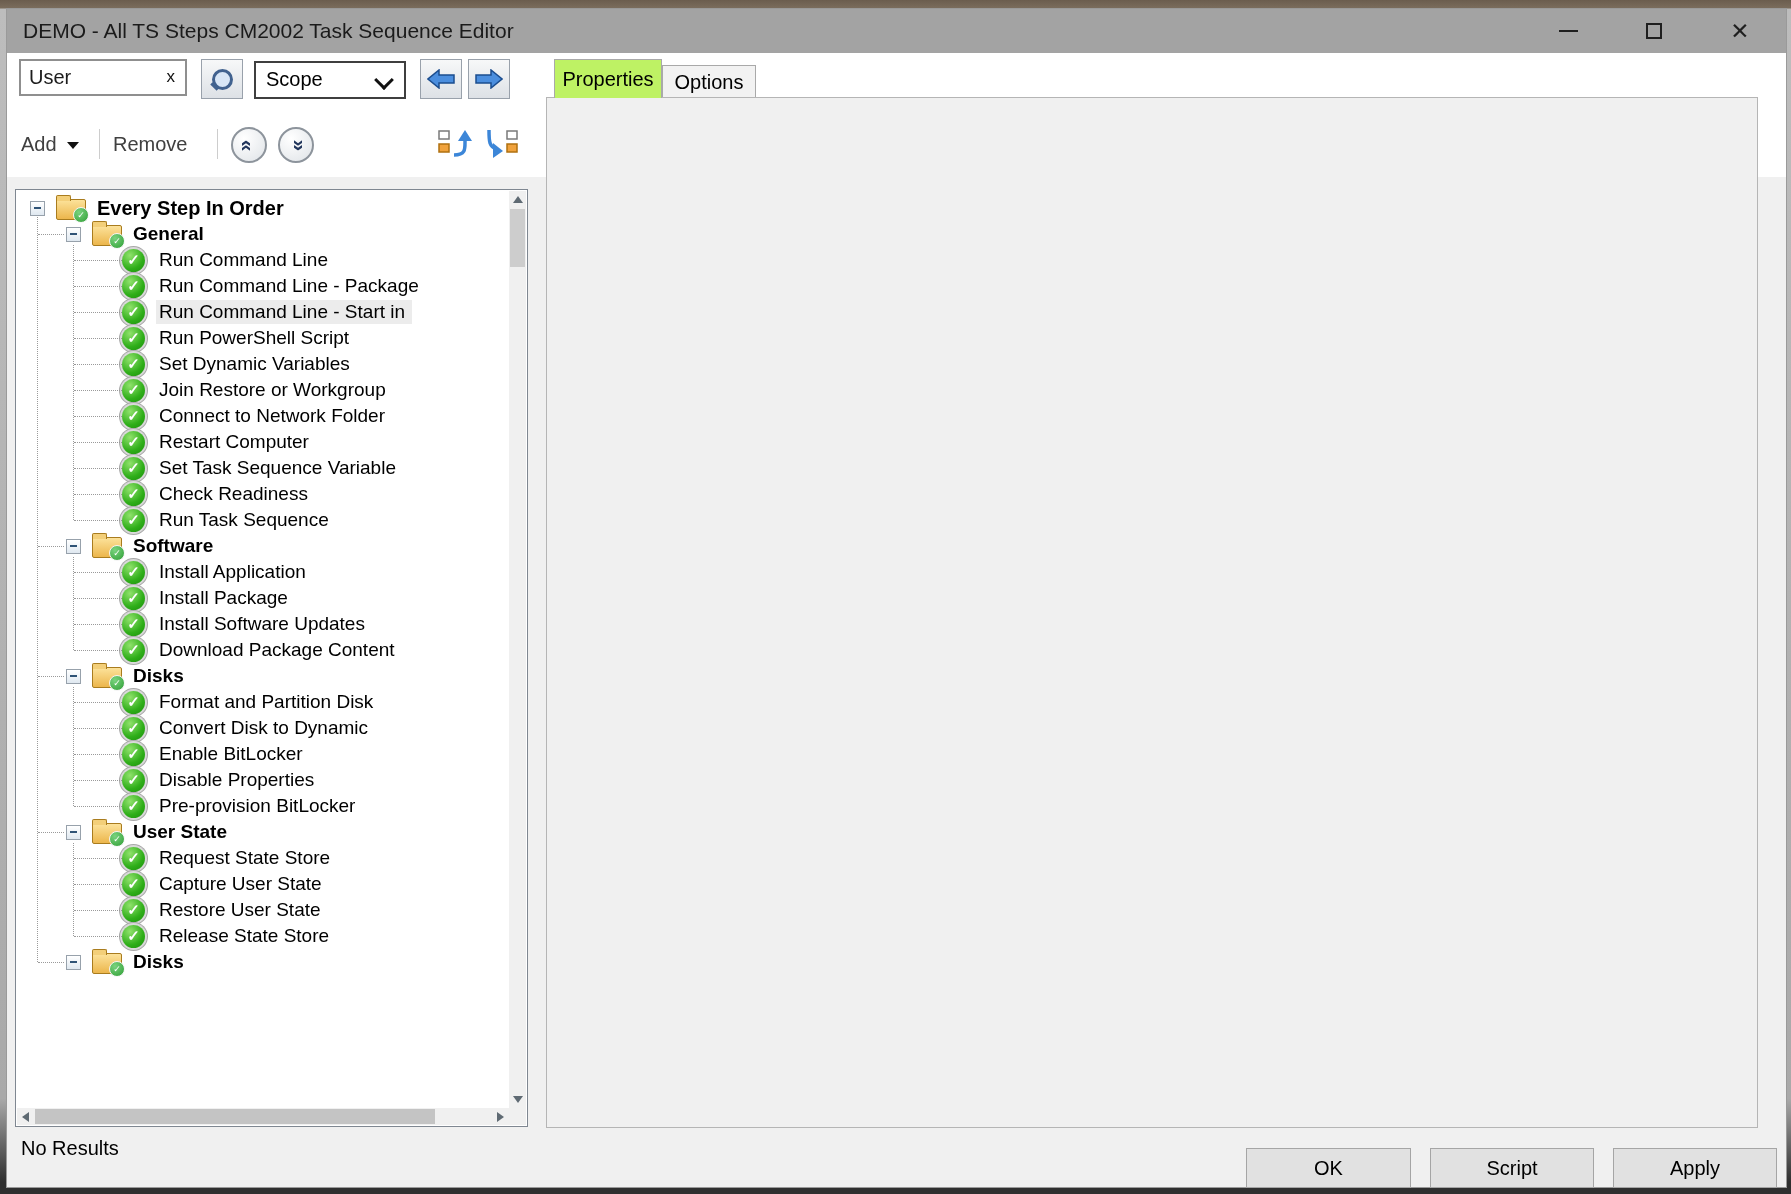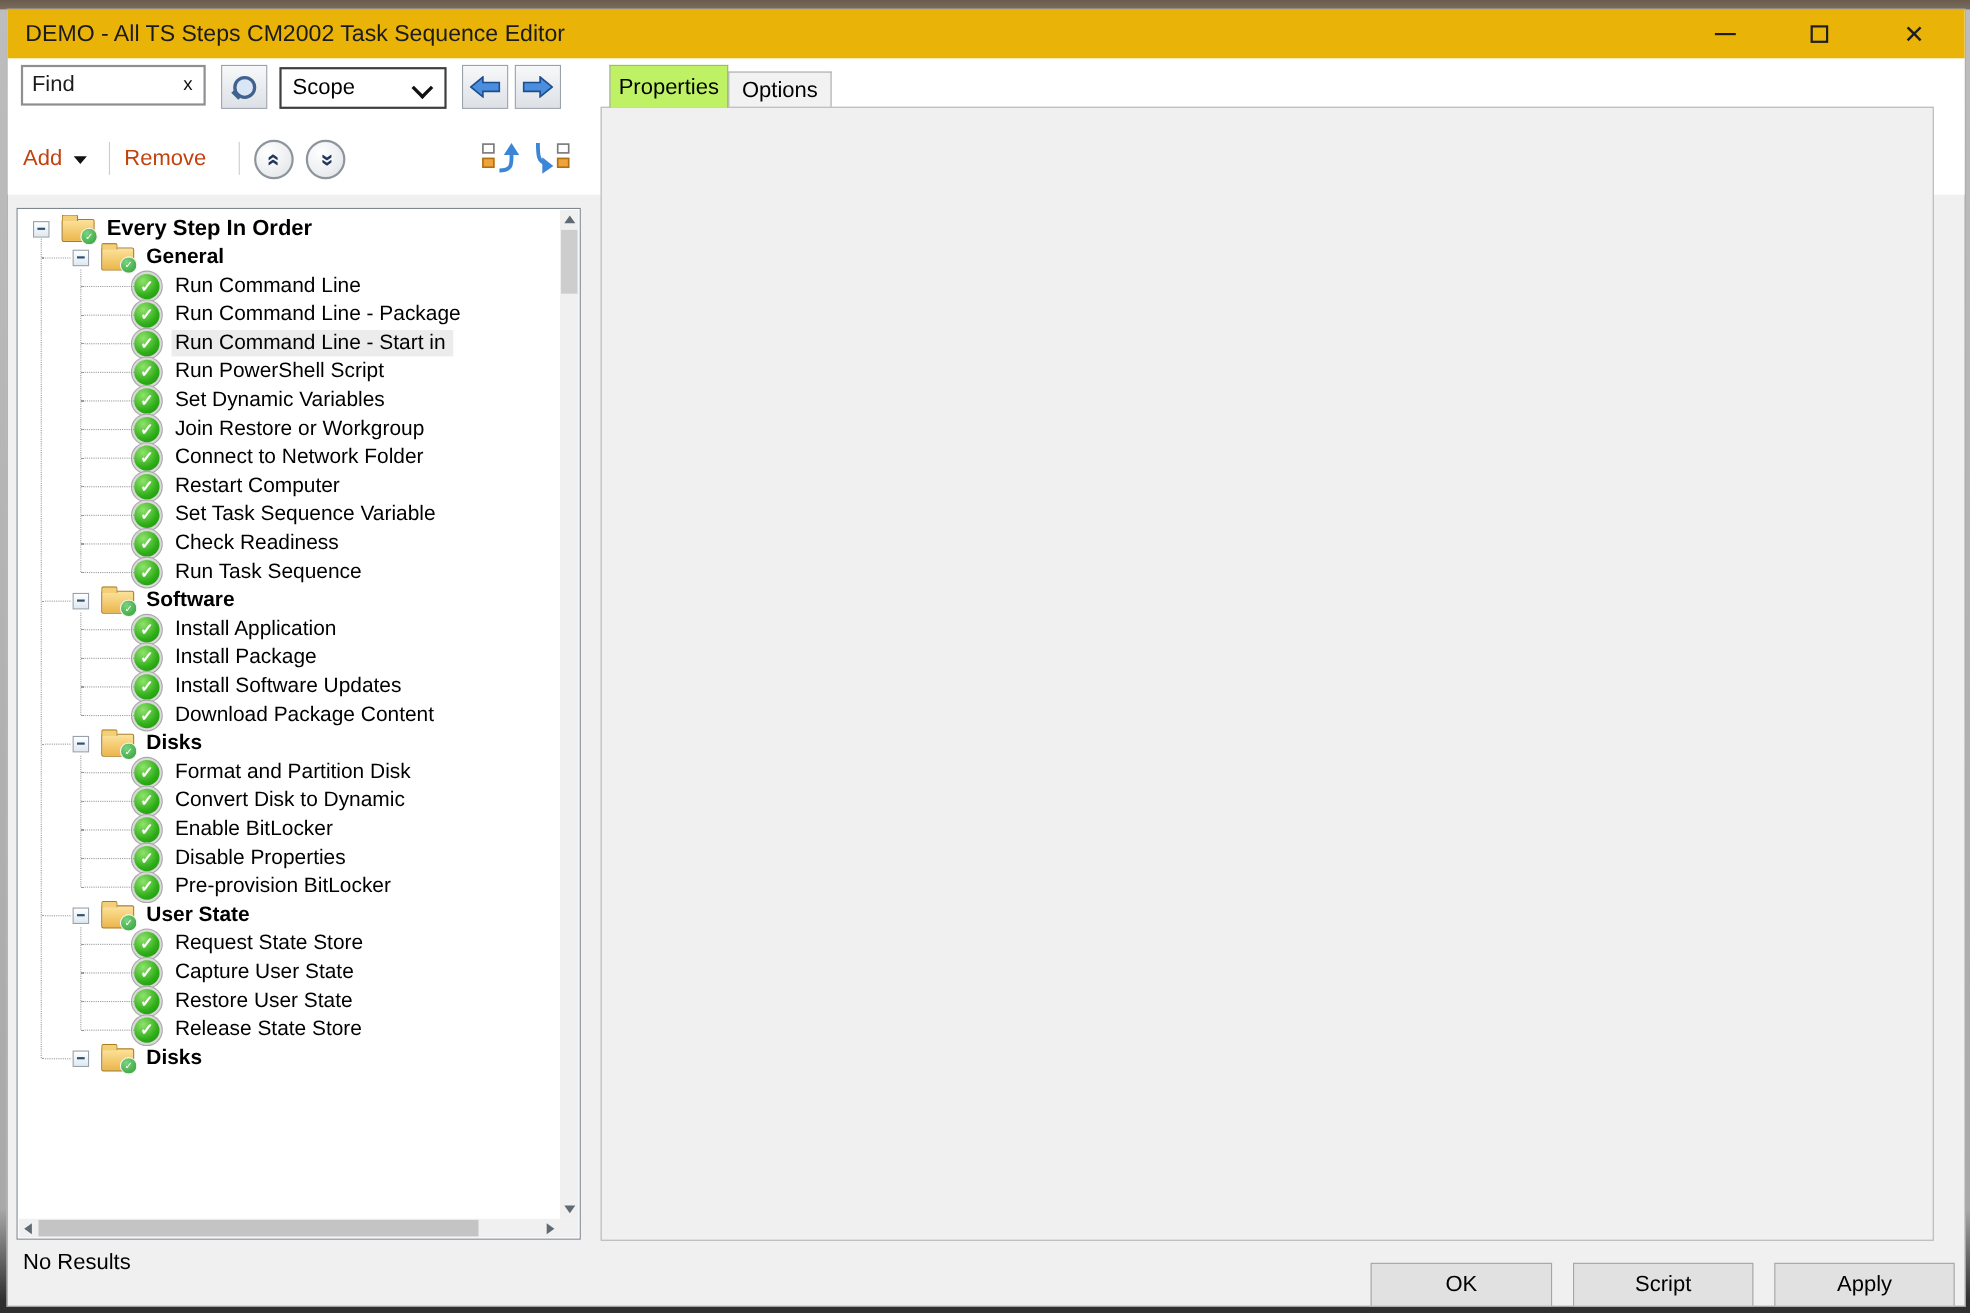--- a/index.html
+++ b/index.html
@@ -3,42 +3,42 @@
 <meta charset="utf-8">
 <style>
   html,body{margin:0;padding:0;}
   body{font-family:"Liberation Sans",sans-serif;background:#3c3c3c;}
   #stage{position:relative;width:1791px;height:1194px;overflow:hidden;
     background:linear-gradient(180deg,#6b5d4e 0px,#7a6c5c 8px,#bdbdbd 9px,#a9a9a9 92%,#2f2f2f 99%);}
   #window{position:absolute;left:6px;top:8px;width:1781px;height:1180px;background:#f0f0f0;
     border:1px solid #9a9a9a;box-sizing:border-box;}
   .header-zone{position:absolute;left:0;top:0;right:0;height:168px;background:#ffffff;}
   
-  .titlebar{position:absolute;left:0;top:0;right:0;height:44px;background:#eab308;}
+  .titlebar{position:absolute;left:0;top:0;right:0;height:44px;background:#a3a3a3;}
   .title{position:absolute;left:16px;top:0;line-height:44px;font-size:21px;color:#1b1b1b;white-space:nowrap;}
   .win-btn{position:absolute;top:0;width:56px;height:44px;display:flex;align-items:center;justify-content:center;cursor:default;}
   .win-btn.min{right:190px;} .win-btn.max{right:104px;} .win-btn.close{right:18px;}
   .glyph-min{width:19px;height:2px;background:#1f1f1f;}
   .glyph-max{width:16px;height:16px;border:2px solid #1f1f1f;box-sizing:border-box;}
   .glyph-x{font-size:23px;color:#1f1f1f;line-height:1;}
   
   .find-box{position:absolute;left:12px;top:50px;width:168px;height:37px;background:#fff;border:2px solid #8f8f8f;box-sizing:border-box;}
   .find-text{position:absolute;left:8px;top:5px;font-size:20px;color:#1c1c1c;}
   .find-clear{position:absolute;right:10px;top:6px;font-size:17px;color:#111;}
   .sq-btn{position:absolute;top:50px;height:40px;background:linear-gradient(180deg,#f7f8f9,#dde1e6);
     border:1px solid #99a1ab;box-sizing:border-box;display:flex;align-items:center;justify-content:center;}
   .mag-btn{left:194px;width:42px;}
   .mag-lens{position:relative;width:15px;height:15px;border:3px solid #41628f;border-radius:50%;background:#d8e6f6;}
   .mag-handle{position:absolute;width:9px;height:3px;background:#41628f;left:-5px;bottom:-1px;transform:rotate(45deg);}
   .combo{position:absolute;left:247px;top:52px;width:152px;height:38px;background:#fff;border:2px solid #3f3f3f;box-sizing:border-box;}
   .combo-text{position:absolute;left:10px;top:5px;font-size:20px;color:#000;}
   .combo-chevron{position:absolute;right:13px;top:10px;width:11px;height:11px;border-right:3px solid #111;border-bottom:3px solid #111;transform:rotate(45deg);}
   .nav-btn{width:42px;} .nav-back{left:413px;} .nav-fwd{left:461px;}
   
-  .tool-word{position:absolute;top:116px;height:38px;display:flex;align-items:center;font-size:20px;color:#c2410c;cursor:default;}
+  .tool-word{position:absolute;top:116px;height:38px;display:flex;align-items:center;font-size:20px;color:#404040;cursor:default;}
   .add-btn{left:14px;} .remove-btn{left:106px;}
   .add-caret{width:0;height:0;border-left:6px solid transparent;border-right:6px solid transparent;border-top:7px solid #111;margin-left:10px;margin-top:3px;}
   .tool-sep{position:absolute;top:120px;width:1px;height:30px;background:#cdcdcd;}
   .sep1{left:92px;} .sep2{left:210px;}
   .round-btn{position:absolute;top:118px;width:36px;height:36px;border-radius:50%;border:2px solid #8d949c;
     background:radial-gradient(circle at 35% 30%,#ffffff,#dfe3e7);box-sizing:border-box;display:flex;align-items:center;justify-content:center;}
   .rb-up{left:224px;} .rb-down{left:271px;}
   .dbl-chev{font-size:21px;font-weight:bold;color:#22365c;line-height:1;}
   .rb-up .dbl-chev{transform:rotate(90deg);}
   .rb-down .dbl-chev{transform:rotate(-90deg);}
@@ -124,21 +124,21 @@
         </div>
       <div class="win-btn max">
           <div class="glyph-max"></div>
         </div>
       <div class="win-btn close">
           <span class="glyph-x">✕</span>
         </div>
     </div>
 
     <div class="find-box">
-      <span class="find-text">Find</span>
+      <span class="find-text">User</span>
       <span class="find-clear">x</span>
     </div>
     <div class="sq-btn mag-btn">
       <div class="mag-lens">
           <div class="mag-handle"></div>
         </div>
     </div>
     <div class="combo">
       <span class="combo-text">Scope</span>
       <span class="combo-chevron"></span>

